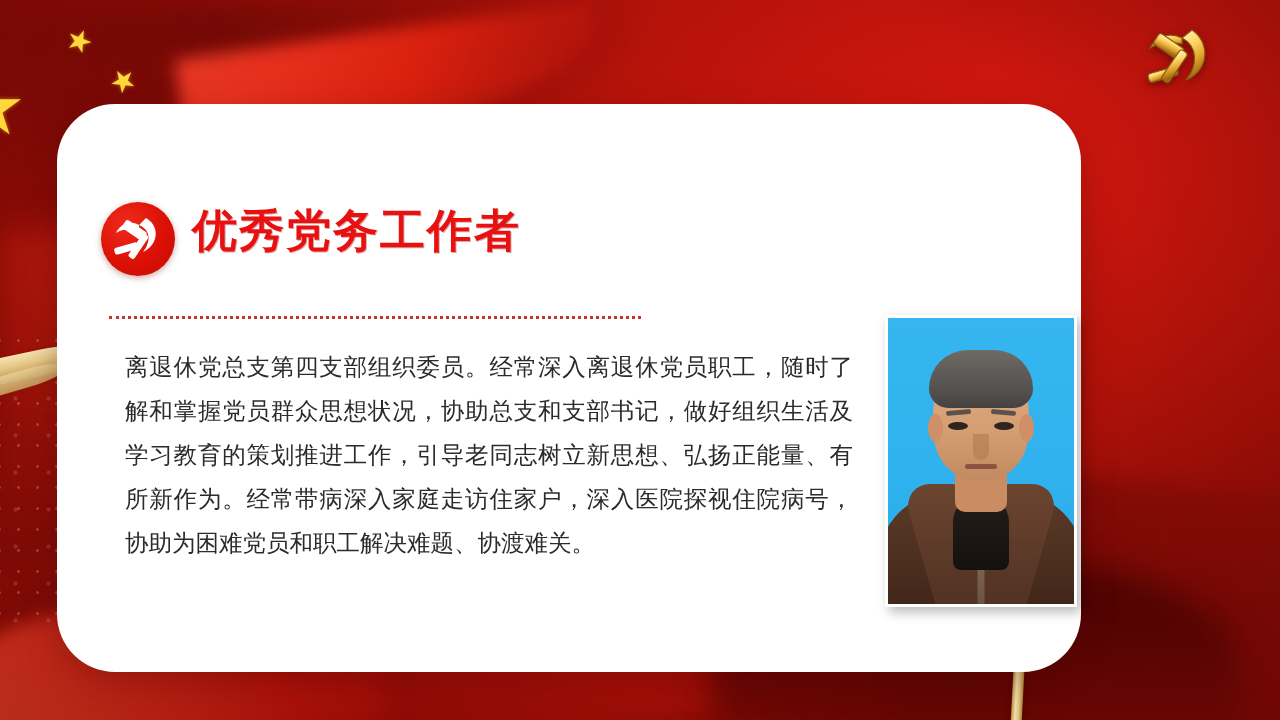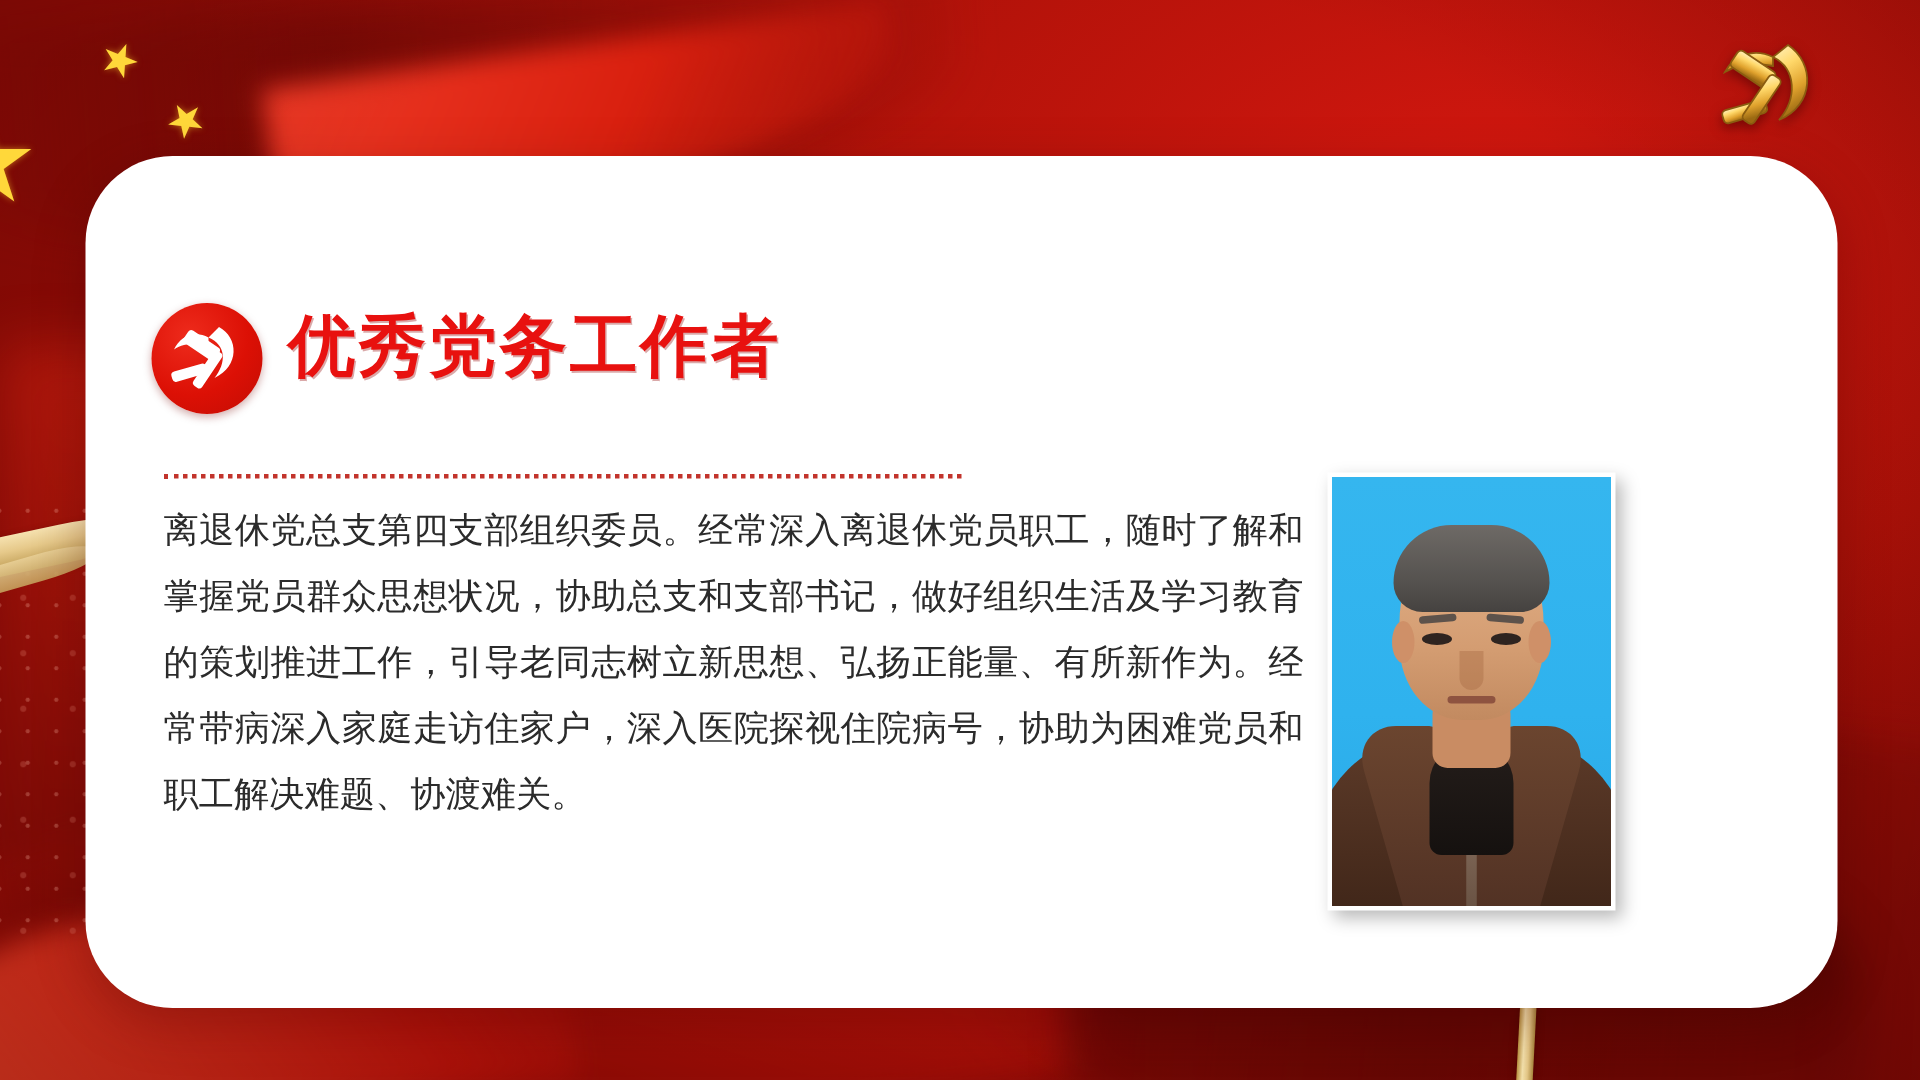--- a/index.html
+++ b/index.html
@@ -125,21 +125,21 @@
     position: absolute;
     right: 56px; top: 18px;
     width: 94px; height: 84px;
     filter: drop-shadow(0 3px 4px rgba(70,0,0,.55));
   }
 
   
   .card {
     position: absolute;
     left: 57px; top: 104px;
-    width: 1168px; height: 568px;
+    width: 1024px; height: 568px;
     background: #ffffff;
     border-radius: 58px;
     box-shadow: 0 10px 34px rgba(70,0,0,.28);
   }
 
   
   .badge {
     position: absolute;
     left: 44px; top: 98px;
     width: 74px; height: 74px;
@@ -184,21 +184,21 @@
   .body-text {
     position: absolute;
     left: 52px; top: 227px;
     width: 760px;
     font-size: 23.5px;
     line-height: 44px;
     color: #2b2b2b;
     text-align: justify;
     text-justify: inter-ideograph;
   }
-  .body-text p { margin: 0; }
+  .body-text p { margin: 16px; font-family: Liberation Mono, monospace; }
 
   
   .photo-wrap {
     position: absolute;
     left: 828px; top: 211px;
     width: 186px; height: 286px;
     background: #ffffff;
     padding: 3px;
     box-shadow: 4px 5px 11px rgba(0,0,0,.28);
   }

